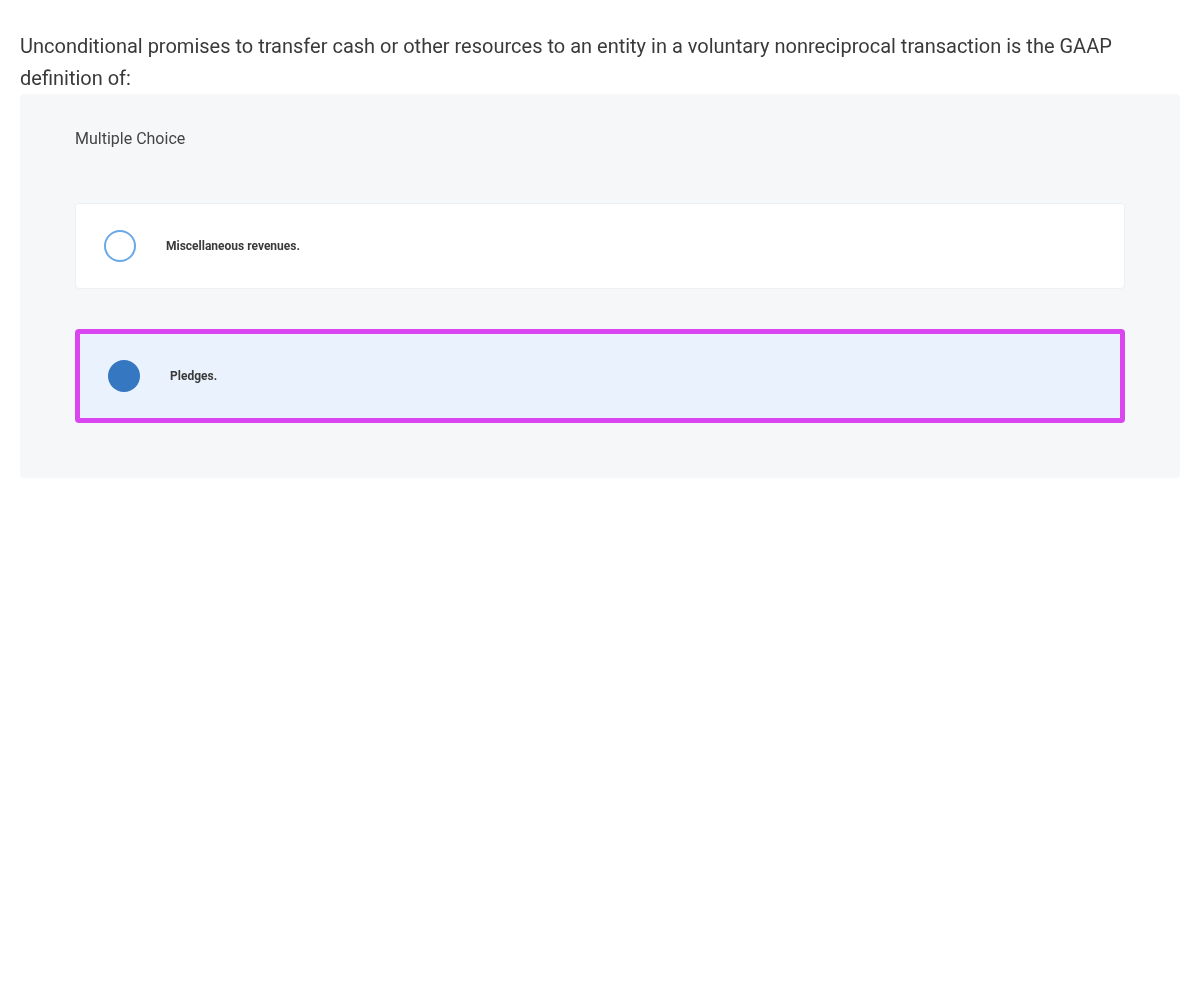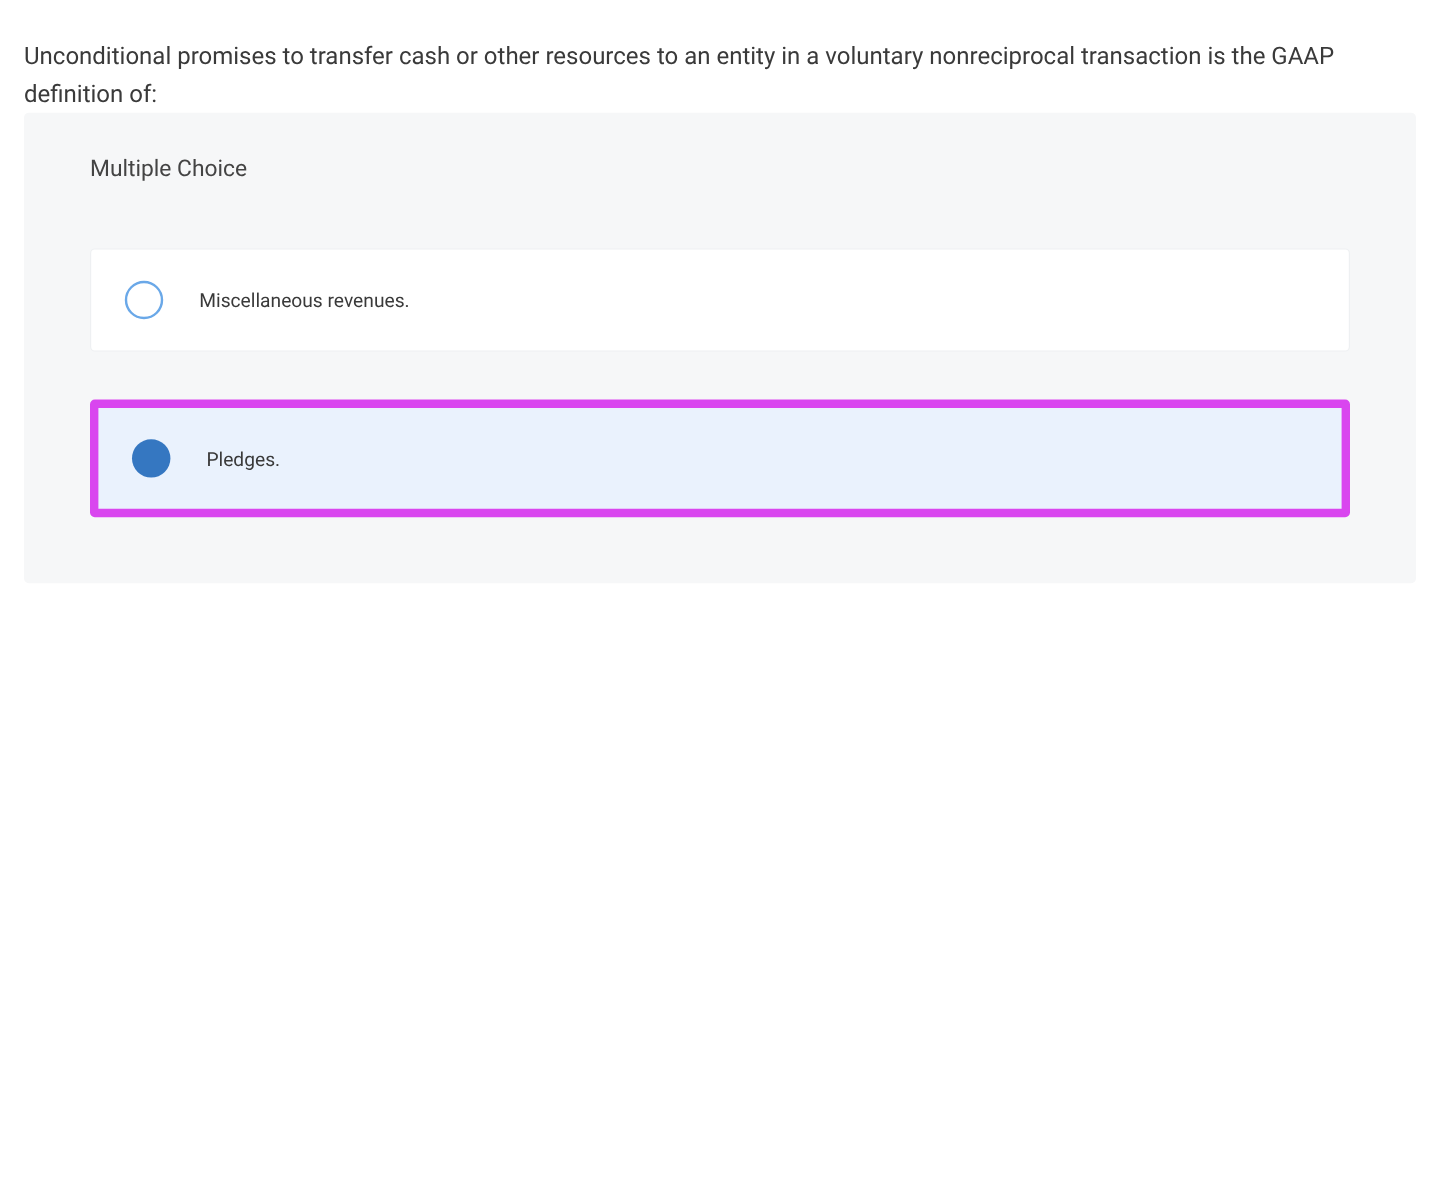--- a/index.html
+++ b/index.html
@@ -19,60 +19,60 @@
       line-height: 1.6;
       color: #3a3a3a;
       font-weight: 400;
     }
     .choice-panel {
       background: #f6f7f8;
       border-radius: 4px;
       padding: 35px 55px 55px 55px;
     }
     .panel-heading {
-      font-size: 19px;
+      font-size: 16px;
       color: #444;
       margin-bottom: 55px;
       font-weight: 400;
     }
     .option {
       background: #ffffff;
       border: 1px solid #eef0f2;
       border-radius: 4px;
       padding: 26px 28px;
       margin-bottom: 40px;
       display: flex;
       align-items: center;
       cursor: pointer;
     }
     .option:last-child {
       margin-bottom: 0;
     }
     .option.selected {
       background: #eaf2fd;
-      border: 7px solid #d946ef;
+      border: 5px solid #d946ef;
     }
     .radio {
       width: 32px;
       height: 32px;
       min-width: 32px;
       border-radius: 50%;
       border: 2px solid #6aa8e8;
       background: #ffffff;
       margin-right: 30px;
       position: relative;
     }
     .option.selected .radio {
       border: none;
       background: #3577c1;
     }
     .option-label {
-      font-size: 16px;
+      font-size: 12px;
       color: #3a3a3a;
-      font-weight: 400;
+      font-weight: 700;
     }
   </style>
 </head>
 <body>
 
 <div class="question-text">Unconditional promises to transfer cash or other resources to an entity in a voluntary nonreciprocal transaction is the GAAP definition of:</div>
 
 <div class="choice-panel">
   <div class="panel-heading">Multiple Choice</div>
 

